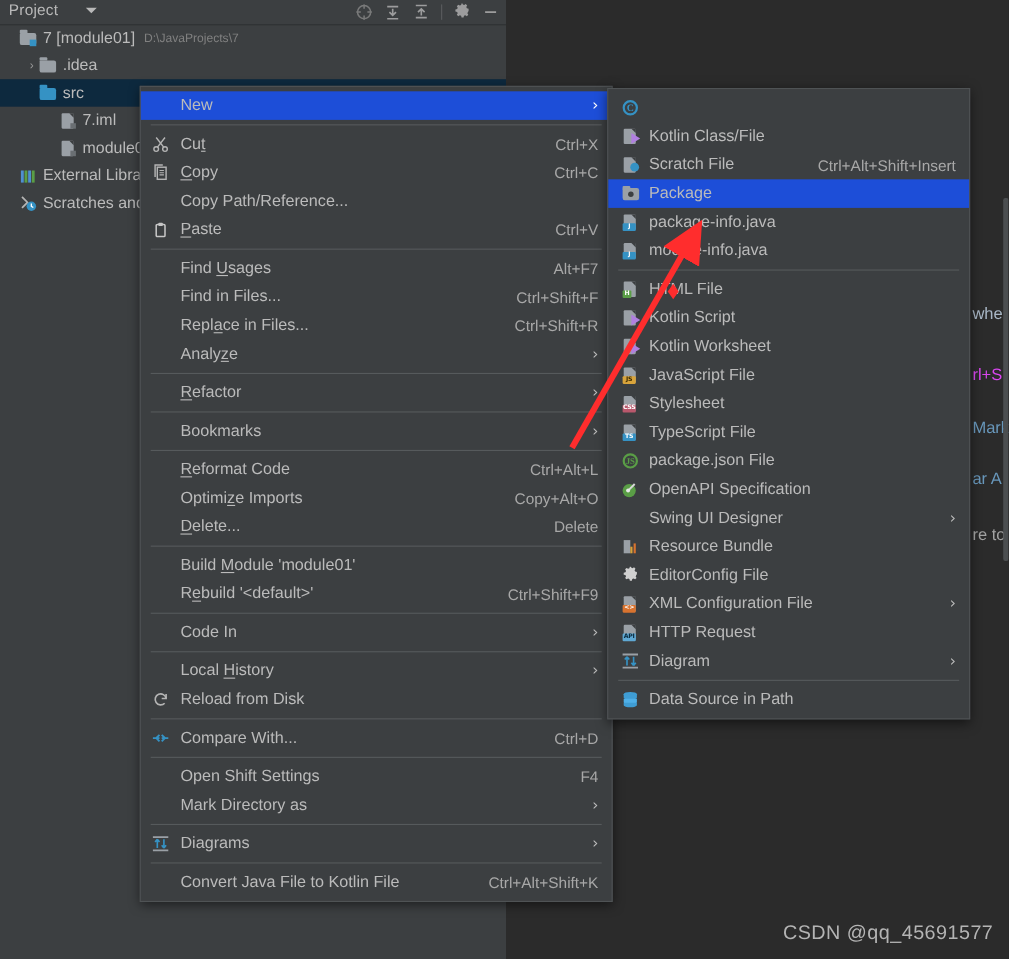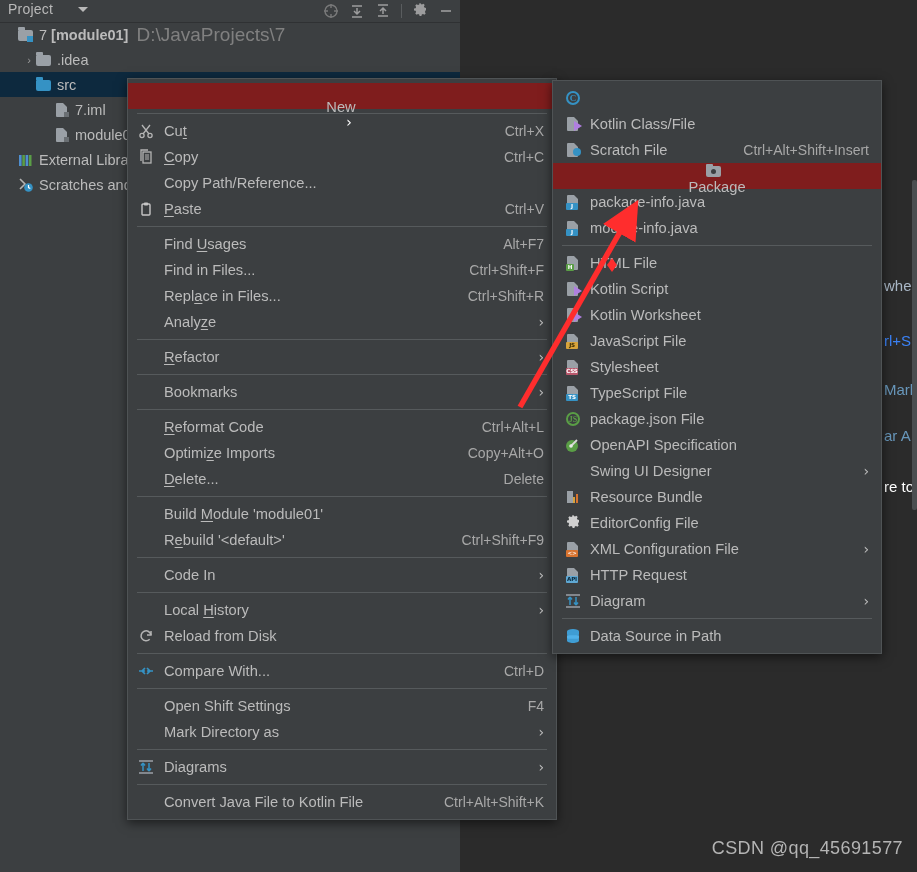--- a/index.html
+++ b/index.html
@@ -68,21 +68,21 @@
     color: #bbbbbb;
     white-space: nowrap;
   }
   .tree-row.selected { background: #0d293e; }
   .tree-arrow {
     width: 14px; text-align: center;
     color: #9a9a9a; font-size: 11px;
   }
   .t-ico { width: 16px; height: 16px; margin-right: 5px; flex: none; position: relative; }
   .proj-name { font-weight: bold; color: #bbbbbb; }
-  .proj-path { color: #808080; margin-left: 8px; font-size: 19px; }
+  .proj-path { color: #808080; margin-left: 8px; font-size: 11px; }
 
   
   .code-line {
     position: absolute;
     font-family: "Liberation Sans", sans-serif;
     font-size: 15px;
     white-space: nowrap;
   }
 
   
@@ -101,21 +101,21 @@
     position: relative;
     display: flex;
     align-items: center;
     height: 26px;
     padding: 0 12px 0 10px;
     color: #bbbbbb;
     font-size: 14.7px;
     white-space: nowrap;
     cursor: default;
   }
-  .mi.highlight { background: #7f1d1d; flex-direction: column; }
+  .mi.highlight { background: #1d4ed8; }
   .mi .mi-icon {
     width: 16px; height: 16px;
     margin-right: 10px;
     flex: none;
     position: relative;
   }
   .mi .mi-label { flex: 1 1 auto; }
   .mi .mi-accel {
     color: #a8a8a8;
     font-size: 14px;
@@ -234,21 +234,21 @@
   <div class="editor-pane"></div>
 
   <div class="project-pane">
     <div class="tree" id="tree">
         <div class="tree-row" style="padding-left: 4px;">
           <span class="tree-arrow"></span>
           <span class="t-ico">
             <span class="folder gray"></span>
             <span style="position:absolute;left:9px;top:9px;width:6px;height:6px;background:#3592c4"></span>
           </span>
-          <span>7 <span class="proj-name" style="font-weight: bold;">[module01]</span></span>
+          <span>7 <span class="proj-name" style="font-weight: normal;">[module01]</span></span>
           <span class="proj-path">D:\JavaProjects\7</span>
         </div>
         <div class="tree-row" style="padding-left: 22px;">
           <span class="tree-arrow">›</span>
           <span class="t-ico">
             <span class="folder gray"></span>
           </span>
           <span>.idea</span>
         </div>
         <div class="tree-row selected" style="padding-left: 22px;">
@@ -325,24 +325,24 @@
       <div class="tbi">
         <svg width="16" height="16" viewBox="0 0 16 16">
             <path d="M3 8h10" stroke="#b4b4b4" stroke-width="1.6"></path>
           </svg>
       </div>
     </div>
   </div>
 
   <div id="code-fragments">
       <div class="code-line" style="left: 884px; top: 277px; color: rgb(169, 183, 198);">whe</div>
-      <div class="code-line" style="left: 884px; top: 332px; color: #3b82f6;">rl+S</div>
+      <div class="code-line" style="left: 884px; top: 332px; color: #d946ef;">rl+S</div>
       <div class="code-line" style="left: 884px; top: 381px; color: rgb(104, 151, 187);">Mark</div>
       <div class="code-line" style="left: 884px; top: 427px; color: rgb(104, 151, 187);">ar  A</div>
-      <div class="code-line" style="left: 884px; top: 478px; color: #ffffff;">re to</div>
+      <div class="code-line" style="left: 884px; top: 478px; color: #a3a3a3;">re to</div>
     </div>
 
   <div class="menu" id="ctx-menu">
       <div class="mi highlight">
         <span class="mi-icon"></span>
         <span class="mi-label">New</span>
         <span class="mi-arrow">›</span>
       </div>
       <div class="msep"></div>
       <div class="mi">

